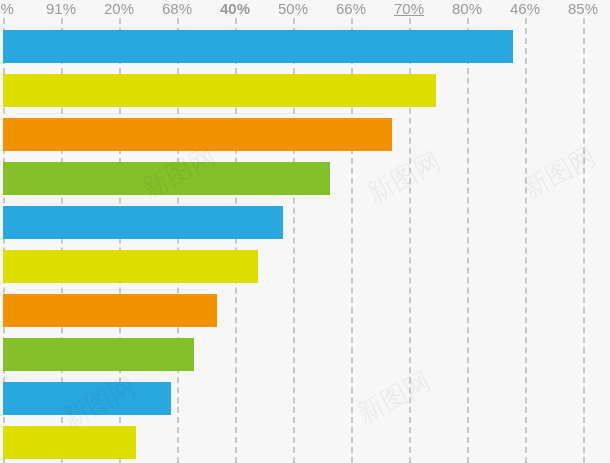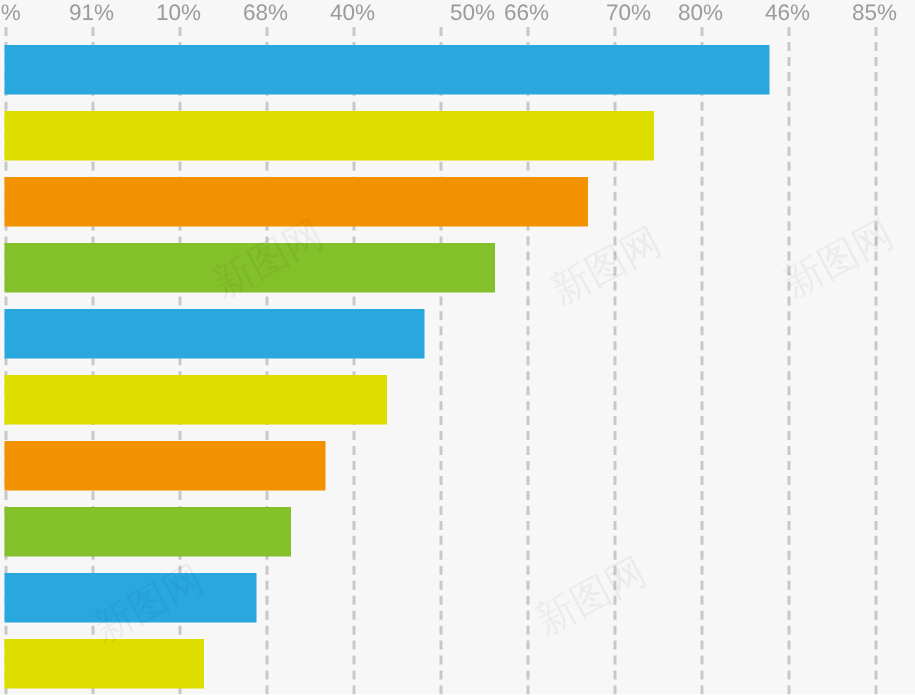--- a/index.html
+++ b/index.html
@@ -76,31 +76,31 @@
 
 <div id="chart-root">
 
   <div id="plot-area">
 
   <div class="gridline" style="left: 3px;"></div>
       <div class="axis-label" style="left: 3px;">0%</div>
       <div class="gridline" style="left: 61px;"></div>
       <div class="axis-label" style="left: 61px;">91%</div>
       <div class="gridline" style="left: 119px;"></div>
-      <div class="axis-label" style="left: 119px;">10%</div>
+      <div class="axis-label" style="left: 119px;">20%</div>
       <div class="gridline" style="left: 177px;"></div>
       <div class="axis-label" style="left: 177px;">68%</div>
       <div class="gridline" style="left: 235px;"></div>
-      <div class="axis-label" style="left: 235px;">40%</div>
+      <div class="axis-label" style="left: 235px; font-weight: bold;">40%</div>
       <div class="gridline" style="left: 293px;"></div>
-      <div class="axis-label" style="left: 293px; margin-left: 22px;">50%</div>
+      <div class="axis-label" style="left: 293px;">50%</div>
       <div class="gridline" style="left: 351px;"></div>
       <div class="axis-label" style="left: 351px;">66%</div>
       <div class="gridline" style="left: 409px;"></div>
-      <div class="axis-label" style="left: 419px;">70%</div>
+      <div class="axis-label" style="left: 409px; text-decoration: underline;">70%</div>
       <div class="gridline" style="left: 467px;"></div>
       <div class="axis-label" style="left: 467px;">80%</div>
       <div class="gridline" style="left: 525px;"></div>
       <div class="axis-label" style="left: 525px;">46%</div>
       <div class="gridline" style="left: 583px;"></div>
       <div class="axis-label" style="left: 583px;">85%</div>
     </div>
 
   <div id="bars">
 

